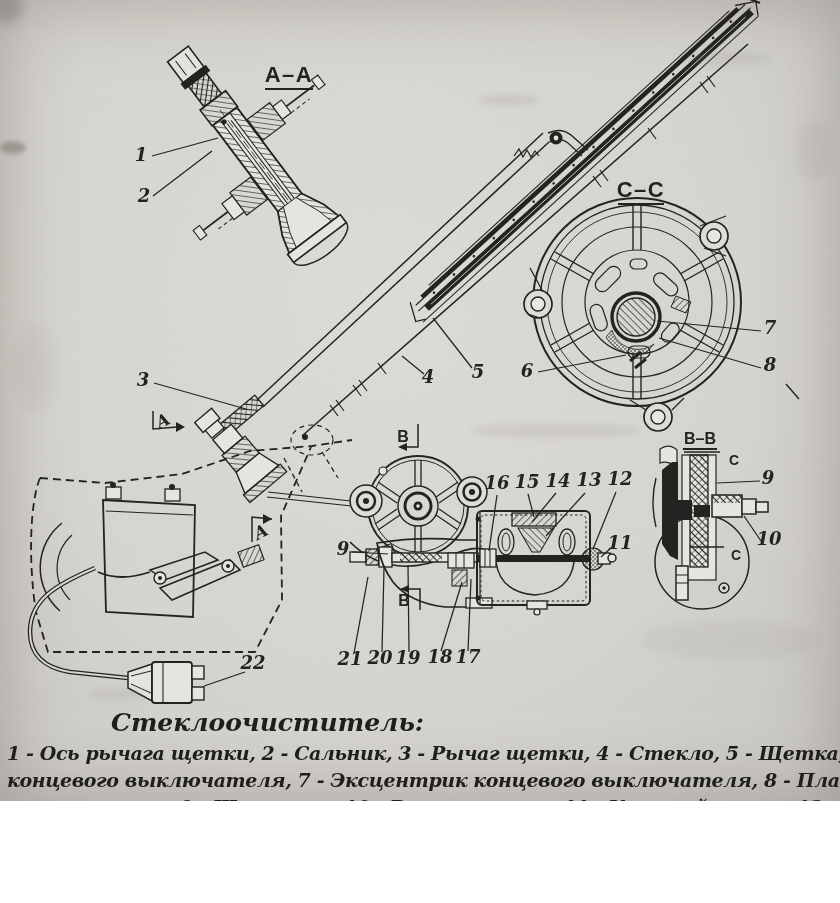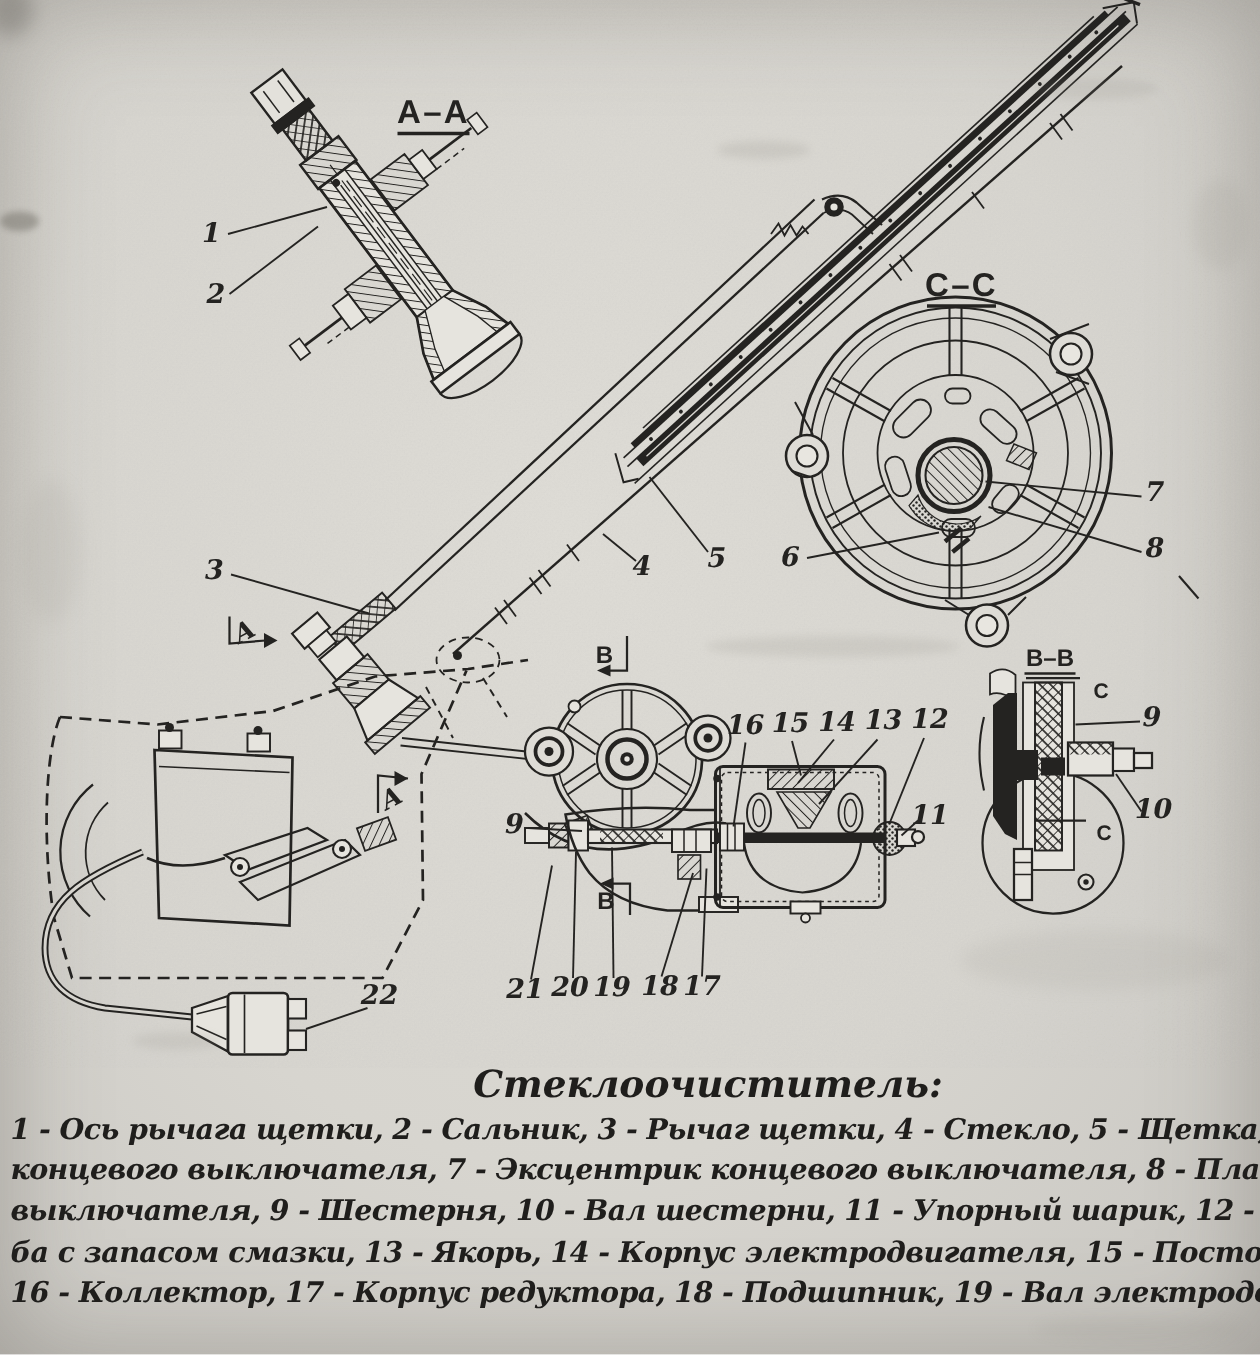--- a/index.html
+++ b/index.html
@@ -1,30 +1,30 @@
 <!DOCTYPE html>
 <html><head>
 <meta charset="utf-8">
 <style>
   html,body{margin:0;padding:0;}
   .page{
-    position:relative; width:840px; height:903px; overflow:hidden;
+    position:relative; width:840px; height:801px; overflow:hidden;
     background: radial-gradient(ellipse at 45% 38%, #dedcd6 0%, #d7d5cf 55%, #c7c5c0 100%);
     box-shadow: inset 0 0 70px rgba(95,90,82,.38);
     font-family:"DejaVu Serif", serif;
   }
   svg{position:absolute; left:0; top:0;}
   svg *{vector-effect:none;}
   .num{font:bold italic 18px "DejaVu Serif", serif; fill:#242321;}
   .sec{font:bold 22px "Liberation Sans", sans-serif; fill:#242321; letter-spacing:1.5px;}
   .sec-sm{font:bold 16px "Liberation Sans", sans-serif; fill:#242321;}
   .sec-xs{font:bold 14px "Liberation Sans", sans-serif; fill:#242321;}
   .amark{font:bold italic 17px "DejaVu Serif", serif; fill:#242321;}
   .legend{position:absolute; left:7px; top:708px; width:826px; color:#1f1e1c;}
-  .legend-title{margin-left:104px; font:bold italic 25px "DejaVu Serif", serif; margin-bottom:3px;text-align:center;}
+  .legend-title{margin-left:104px; font:bold italic 25px "DejaVu Serif", serif; margin-bottom:3px;}
   .legend-line{font:bold italic 19px "DejaVu Serif", serif; line-height:27.2px; white-space:nowrap; letter-spacing:-0.4px;}
   .smudge{position:absolute; border-radius:50%; pointer-events:none;}
 </style>
 </head>
 <body>
 
 <div class="page">
 
 <svg width="840" height="712" viewBox="0 0 840 712">
   <defs>

